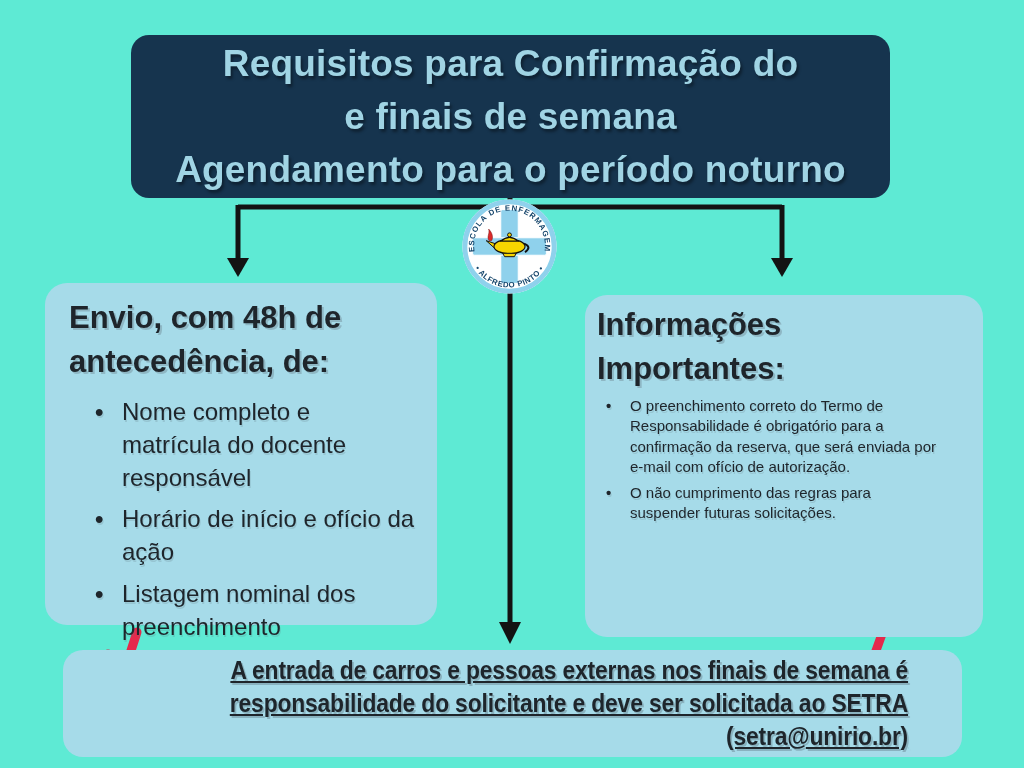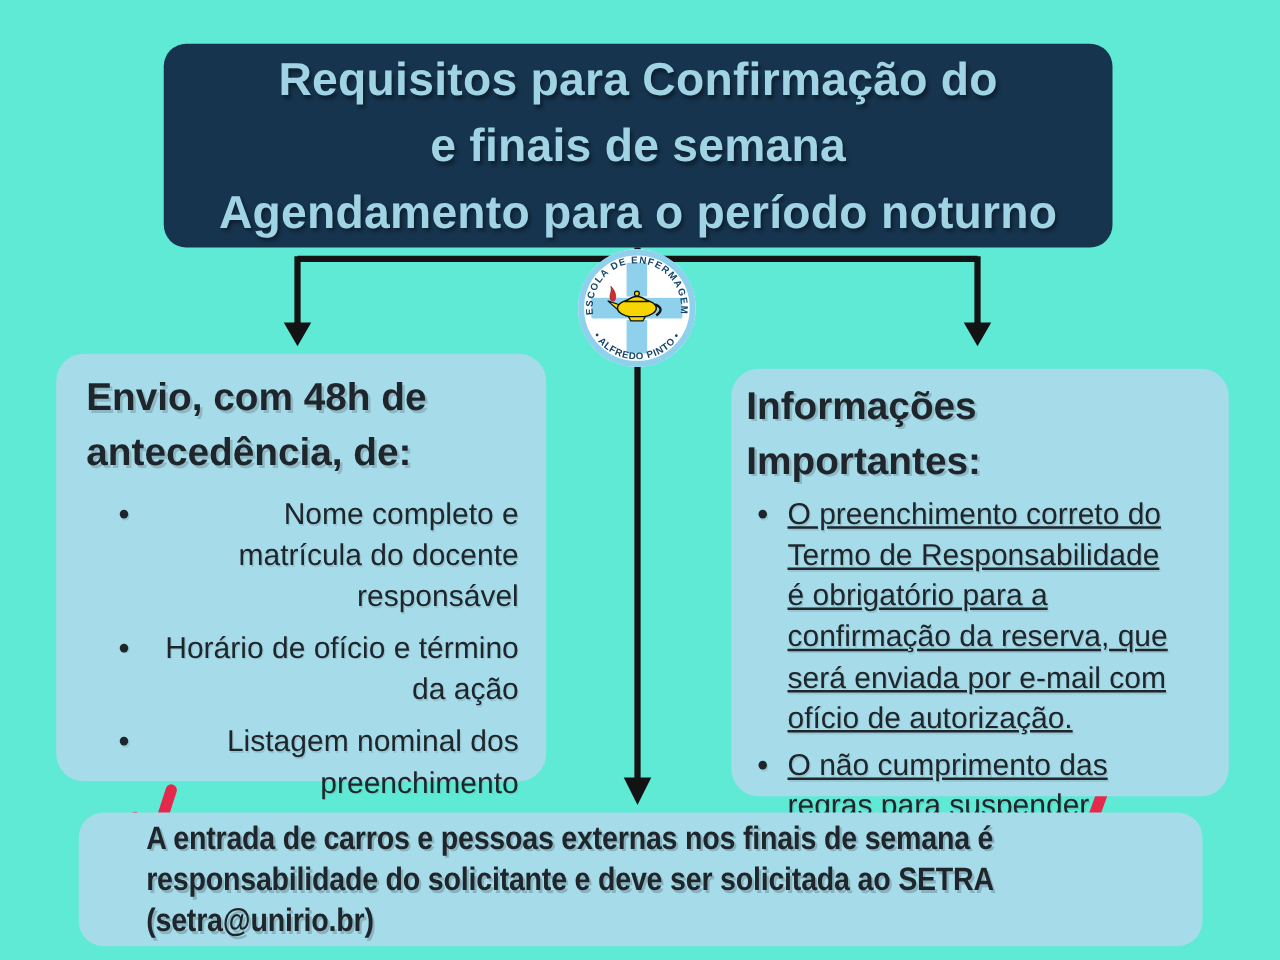--- a/index.html
+++ b/index.html
@@ -49,33 +49,33 @@
   }
   .box ul{list-style:none;margin:0;padding:0;}
   .box li{
     position:relative;text-shadow:1px 1.5px 0 rgba(96,118,128,.22);
   }
   .box li::before{
     content:"\2022";position:absolute;font-weight:bold;
   }
   .box.left{left:45px;top:283px;width:392px;height:342px;padding-box:0;}
   .box.left h2{padding:13px 24px 0 24px;}
-  .box.left ul{margin-top:11px;text-align:right;}
+  .box.left ul{margin-top:11px;}
   .box.left li{font-size:24px;line-height:1.38;padding:0 22px 8px 77px;}
   .box.left li::before{left:50px;}
   .box.right{left:585px;top:283px;width:398px;height:342px;margin-top:12px;}
   .box.right h2{padding:8px 12px 0 12px;}
   .box.right ul{margin-top:5px;}
-  .box.right li{font-size:24px;line-height:1.36;padding:0 44px 5px 45px;text-decoration:underline;}
+  .box.right li{font-size:15px;line-height:1.36;padding:0 44px 5px 45px;}
   .box.right li::before{left:21px;}
   
   .bottom-box{
     position:absolute;left:63px;top:650px;width:899px;height:107px;
     background:var(--light-blue);border-radius:20px;
-    display:flex;align-items:center;justify-content:center;text-align:left;
+    display:flex;align-items:center;justify-content:center;text-align:right;text-decoration:underline;
   }
   .bottom-text{
     width:100%;font-weight:bold;font-size:26px;line-height:33px;
     letter-spacing:-.2px;transform:scaleX(.88);
     text-shadow:2px 2px 0 rgba(96,118,128,.4);color:var(--body-text);
   }
   .bottom-text span{display:block;}
   
   .seal text{
     font-family:"Liberation Sans","DejaVu Sans",sans-serif;font-weight:bold;
@@ -142,21 +142,21 @@
     </text>
     <text font-size="8" letter-spacing="0.6">
       <textPath href="#arcBot" startOffset="50%" text-anchor="middle">• ALFREDO PINTO •</textPath>
     </text>
   </svg>
 
   <div class="box left">
     <h2>Envio, com 48h de antecedência, de:</h2>
     <ul>
       <li>Nome completo e matrícula do docente responsável</li>
-      <li>Horário de ofício e término da ação</li>
+      <li>Horário de início e ofício da ação</li>
       <li>Listagem nominal dos preenchimento</li>
     </ul>
   </div>
 
   <div class="box right">
     <h2>Informações Importantes:</h2>
     <ul>
       <li>O preenchimento correto do Termo de Responsabilidade é obrigatório para a confirmação da reserva, que será enviada por e-mail com ofício de autorização.</li>
       <li>O não cumprimento das regras para suspender futuras solicitações.</li>
     </ul>

